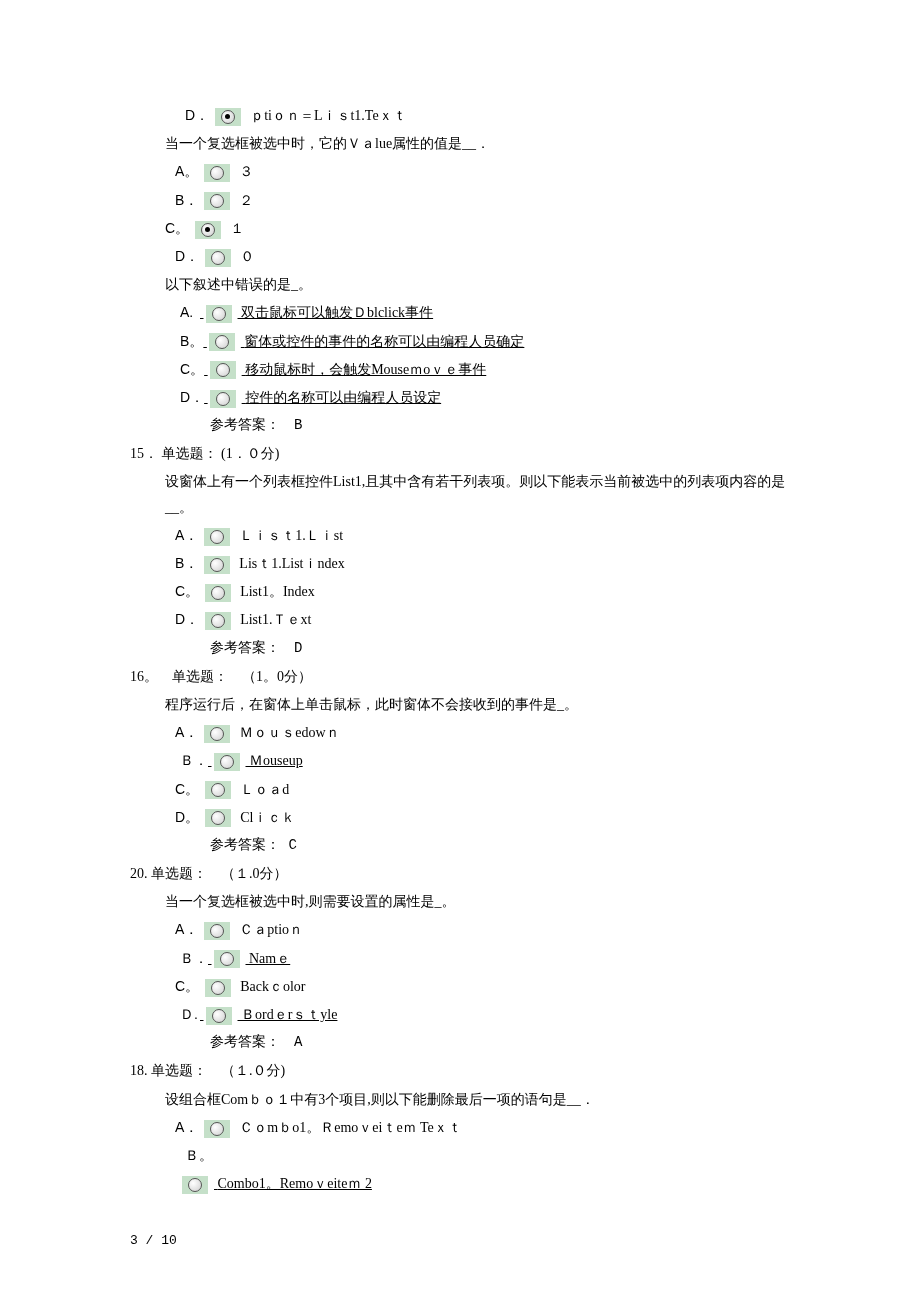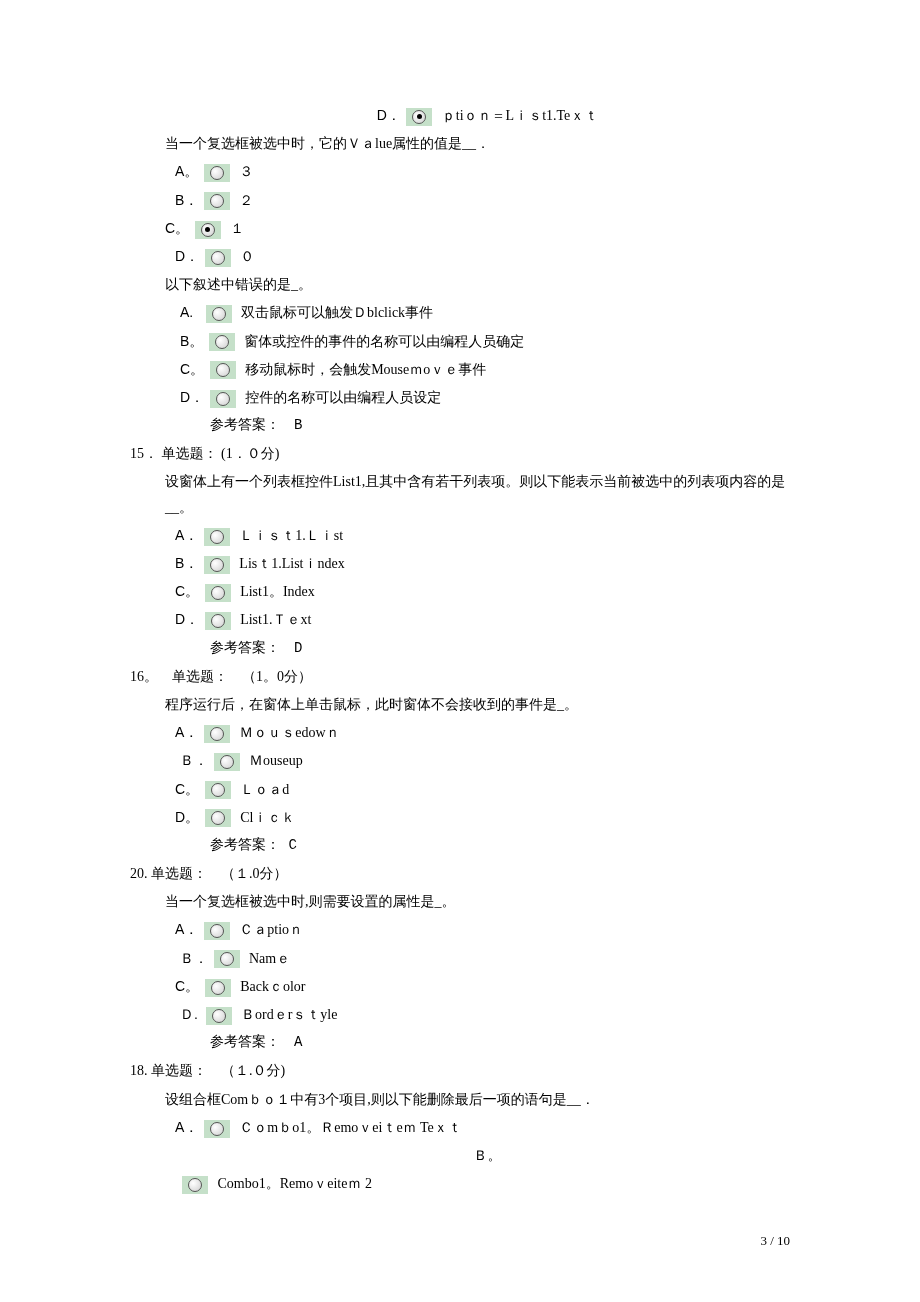--- a/index.html
+++ b/index.html
@@ -44,28 +44,28 @@
   .line {
     margin: 3px 0;
   }
   .opt-label {
     font-family: Arial, sans-serif;
     display: inline-block;
     min-width: 20px;
   }
   .indent0 { padding-left: 35px; }
   .indent1 { padding-left: 45px; }
-  .indent2 { padding-left: 50px; }
-  .indent3 { padding-left: 55px; text-align: center; }
+  .indent2 { padding-left: 50px; text-decoration: underline; }
+  .indent3 { padding-left: 55px; }
   .ans { padding-left: 80px; font-family: Liberation Mono, monospace; }
   .qnum { padding-left: 0px; }
   .stem { padding-left: 35px; }
   .footer {
-    text-align: right;
-    font-family: Liberation Serif, serif;
+    text-align: left;
+    font-family: Liberation Mono, monospace;
     font-size: 13px;
     padding: 30px 0 20px 0;
   }
 </style>
 </head>
 <body>
 
 <div class="page">
 
   <div class="line indent3">

